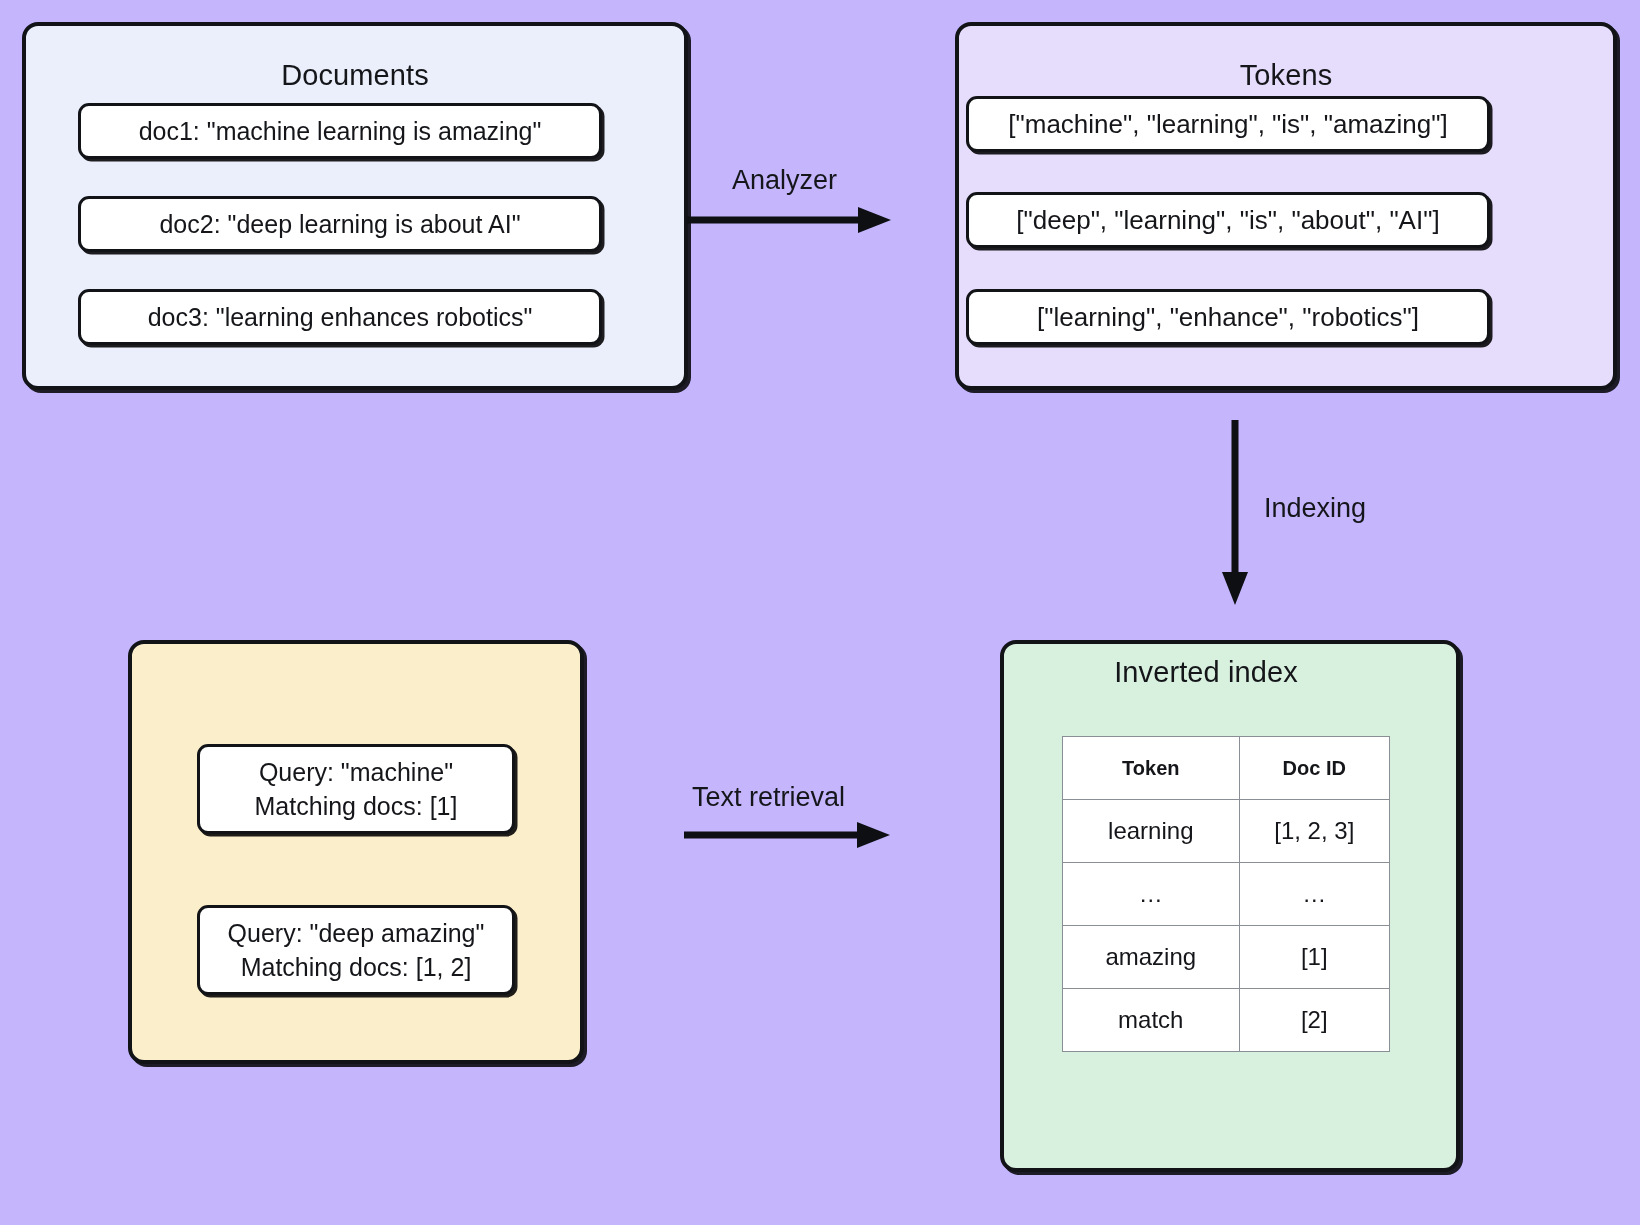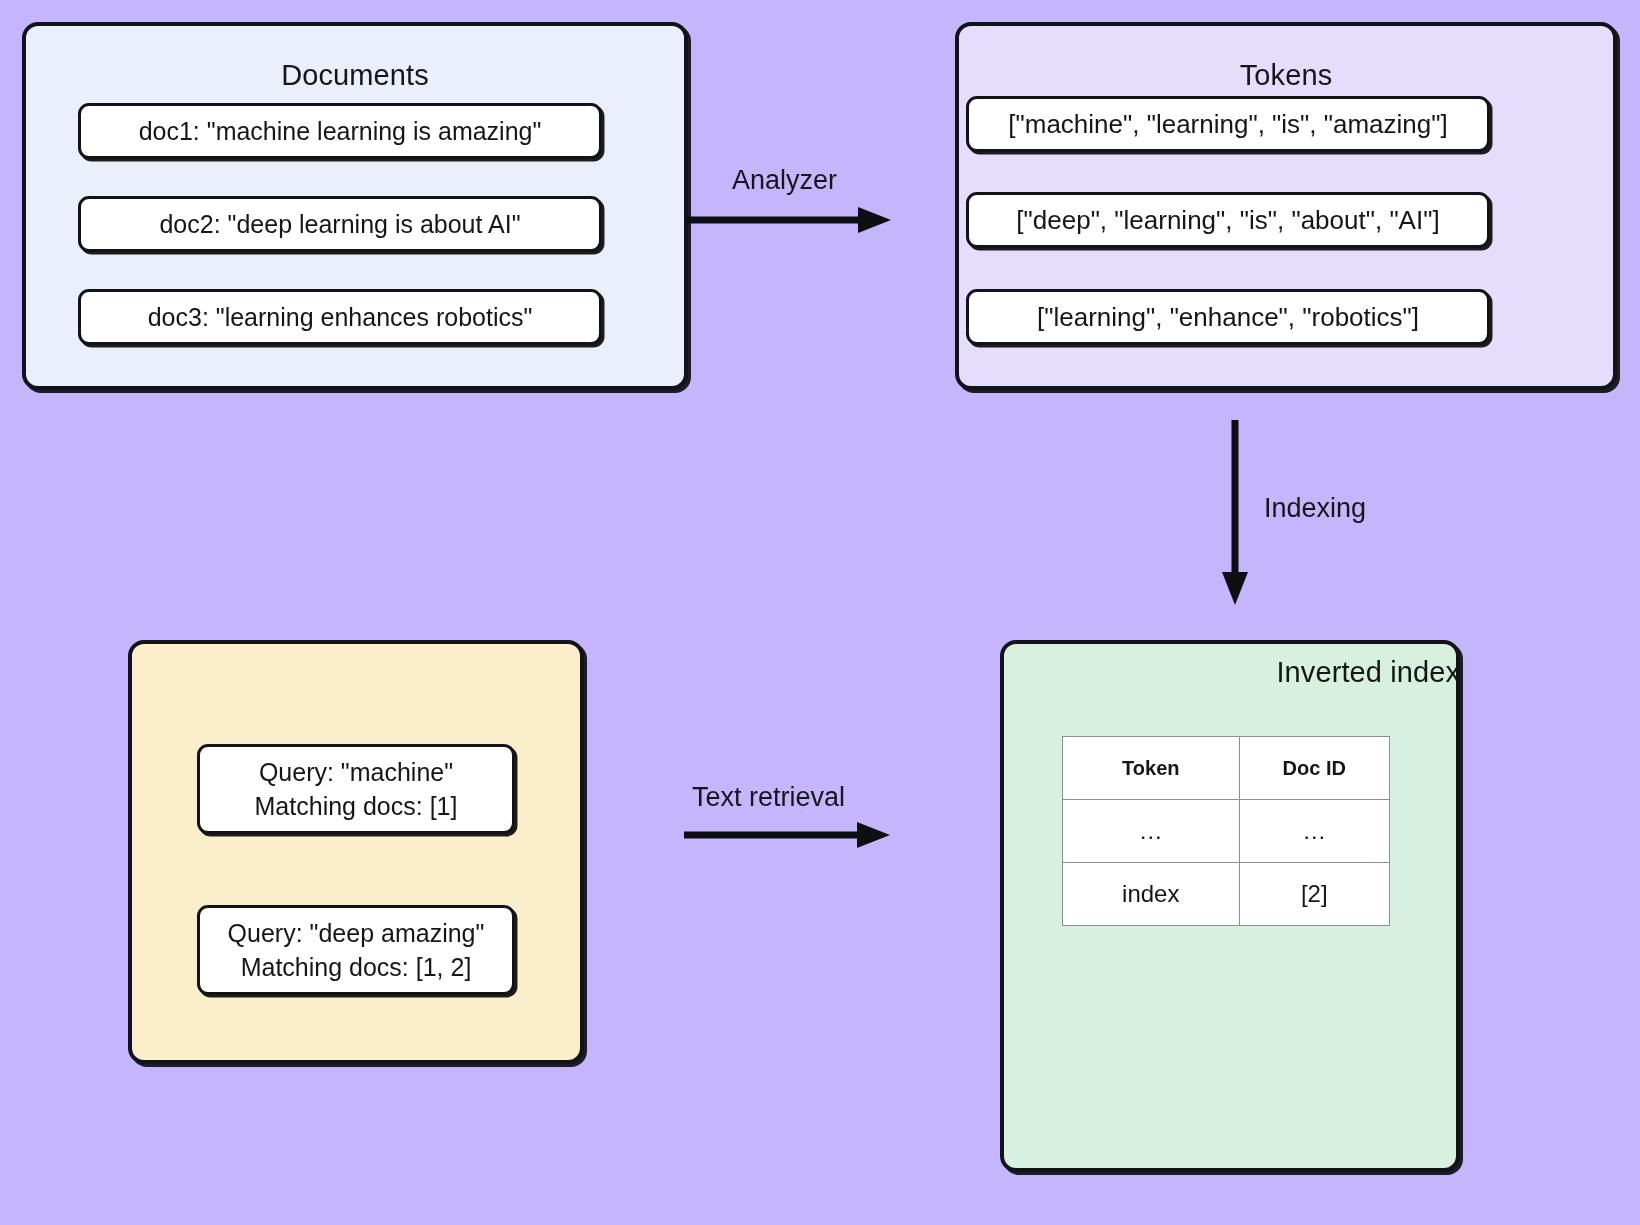--- a/index.html
+++ b/index.html
@@ -185,34 +185,42 @@
     <span class="line">Matching docs: [1, 2]</span>
   </div>
 
   <div class="arrow-label label-retrieval">Text retrieval</div>
   <svg class="arrow-svg arrow-retrieval" width="206" height="30" viewBox="0 0 206 30">
     <line x1="0" y1="15" x2="176" y2="15" stroke="#0d0f12" stroke-width="7"></line>
     <polygon points="173,2 206,15 173,28" fill="#0d0f12"></polygon>
   </svg>
 
   <div class="panel panel-inverted"></div>
-  <div class="panel-title" style="left:1000px; top:655px; width:460px;text-align:right;">Inverted index</div>
+  <div class="panel-title" style="left:976px; top:655px; width:460px;">Inverted index</div>
 
   <table class="index-table">
     <thead>
       <tr>
         <th class="col-token">Token</th>
         <th class="col-docid">Doc ID</th>
       </tr>
     </thead>
     <tbody>
       <tr>
+        <td>learning</td>
+        <td>[1, 2, 3]</td>
+      </tr>
+      <tr>
         <td>…</td>
         <td>…</td>
       </tr>
       <tr>
-        <td>index</td>
+        <td>amazing</td>
+        <td>[1]</td>
+      </tr>
+      <tr>
+        <td>match</td>
         <td>[2]</td>
       </tr>
     </tbody>
   </table>
 
 </div>
 
 </body></html>

